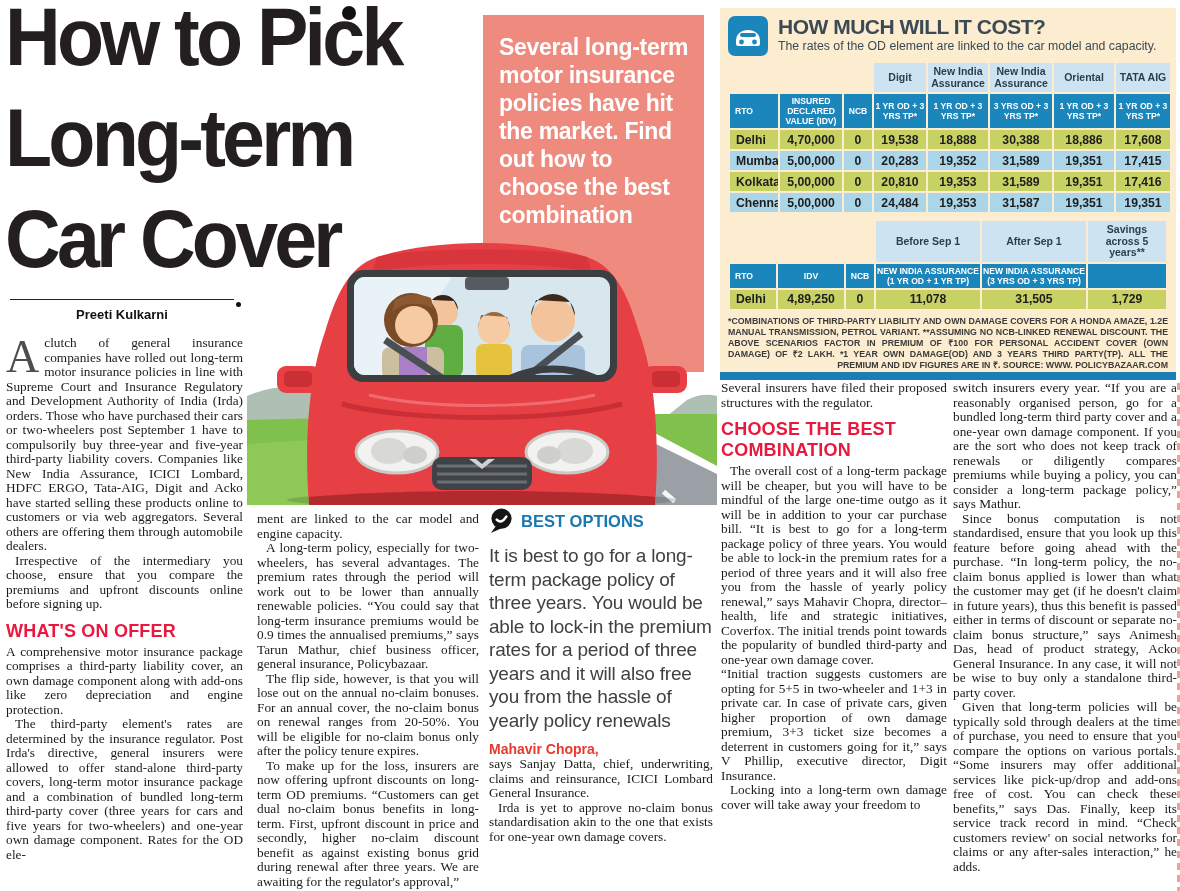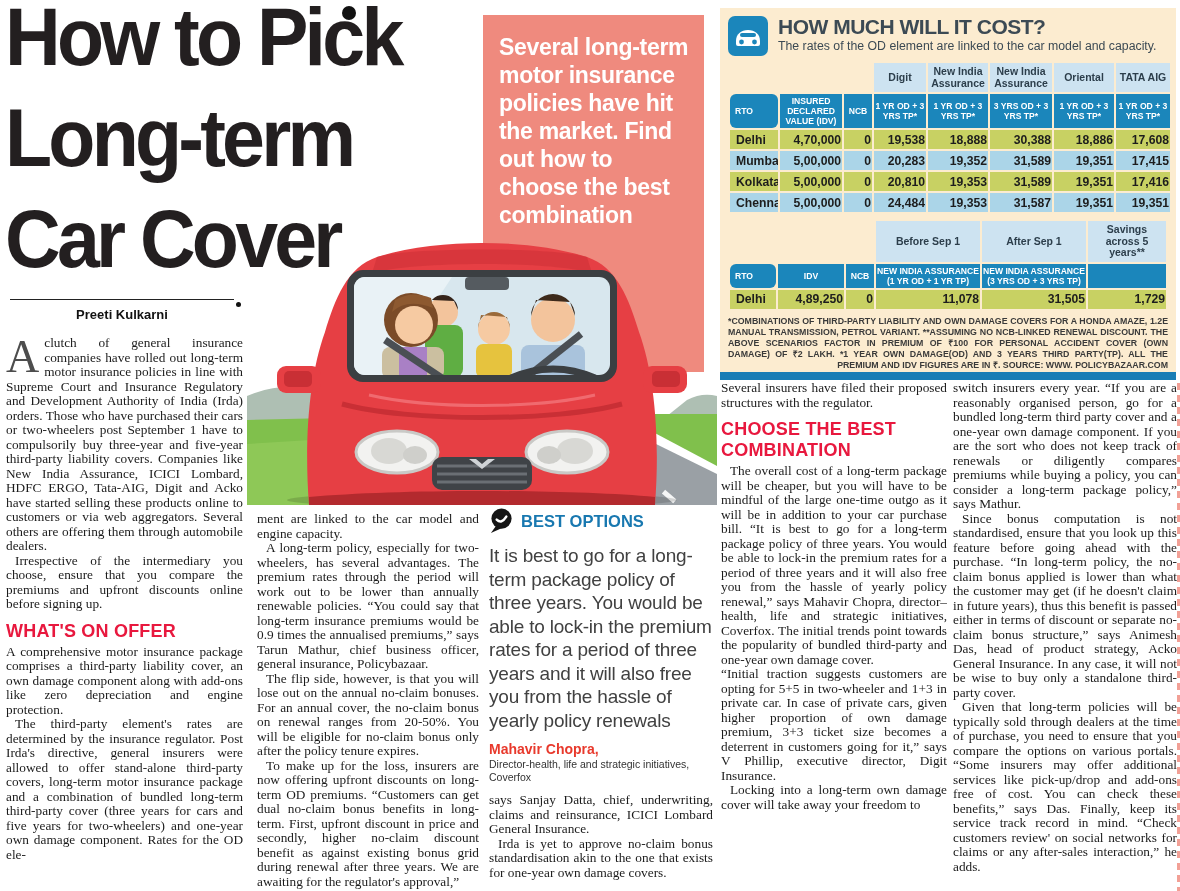--- a/index.html
+++ b/index.html
@@ -34,24 +34,24 @@
   .cost-icon{flex:0 0 40px;}
   .cost-title{font-size:21px;font-weight:700;color:#3c4a54;letter-spacing:-0.5px;line-height:22px;}
   .cost-sub{font-size:12.3px;color:#3c4a54;margin-top:1px;}
   table.grid{border-collapse:separate;border-spacing:2px;table-layout:fixed;width:440px;margin-top:5px;}
   .grid td,.grid th{overflow:hidden;}
   .band{background:#cde3f1;color:#2c3e4b;font-weight:700;font-size:10.5px;line-height:11.5px;
     text-align:center;padding:3px 1px;vertical-align:middle;}
   .noband{background:transparent;}
   .bh{background:#1b86bb;color:#fff;font-weight:700;font-size:8.6px;line-height:10px;
     text-align:center;padding:2px 1px;vertical-align:middle;}
-  .bh.l{text-align:left;padding-left:5px;border-radius:6px;}
+  .bh.l{text-align:left;padding-left:5px;}
   .r-olive td.d{background:#c8d163;}
   .r-blue td.d{background:#abd5e8;}
-  .d{font-size:12.2px;font-weight:600;color:#1d1d1d;text-align:right;padding:2.5px 1px;}
+  .d{font-size:12.2px;font-weight:600;color:#1d1d1d;text-align:center;padding:2.5px 1px;}
   .d.l{text-align:left;padding-left:6px;}
   .d.strong{font-weight:800;}
   .footnote{width:440px;margin-top:5px;font-size:8.8px;line-height:11px;font-weight:700;color:#3a3a3a;
     text-align:justify;text-align-last:right;}
   .src{font-weight:800;}
   .cost-bar{position:absolute;left:0;right:0;bottom:0;height:8px;background:#1a7db5;}
 
   
   .col{position:absolute;overflow:hidden;}
   .body{font-size:13.3px;line-height:14.5px;text-align:justify;margin:0;}
@@ -301,21 +301,20 @@
     <div class="best-head">
       <svg width="25" height="26" viewBox="0 0 26 27">
         <circle cx="13" cy="11" r="10.5" fill="#151515"></circle>
         <path d="M7,19 L2,26 L13,21 Z" fill="#151515"></path>
         <path d="M8,12 q5,5 10,-3" stroke="#ffffff" stroke-width="2.6" fill="none" stroke-linecap="round"></path>
       </svg>
       <span class="best-label">BEST OPTIONS</span>
     </div>
     <p class="pull-quote">It is best to go for a long-term package policy of three years. You would be able to lock-in the premium rates for a period of three years and it will also free you from the hassle of yearly policy renewals</p>
     <p class="quote-name">Mahavir Chopra,</p>
-    <p class="quote-title">Director-health, life and strategic initiatives, Coverfox</p>
     <p class="body">says Sanjay Datta, chief, underwriting, claims and reinsurance, ICICI Lombard General Insurance.</p>
     <p class="body ind">Irda is yet to approve no-claim bonus standardisation akin to the one that exists for one-year own damage covers.</p>
   </div>
 
   <div class="col" style="left:721px;top:381px;width:226px;height:510px">
     <p class="body">Several insurers have filed their proposed structures with the regulator.</p>
     <h3 class="red-head">CHOOSE THE BEST COMBINATION</h3>
     <p class="body ind">The overall cost of  a long-term package will be cheaper, but you will have to be mindful of  the large one-time outgo as it will be in addition to your car purchase bill. “It is best to go for a long-term package policy of  three years. You would be able to lock-in the premium rates for a period of  three years and it will also free you from the hassle of yearly policy renewal,” says Mahavir Chopra, director–health, life and strategic initiatives, Coverfox. The initial trends point towards the popularity of bundled third-party and one-year own damage cover.</p>
     <p class="body">“Initial traction suggests customers are opting for 5+5 in two-wheeler and 1+3 in private car. In case of  private cars, given higher proportion of  own damage premium, 3+3 ticket size becomes a deterrent in customers going for it,” says V Phillip, executive director, Digit Insurance.</p>
     <p class="body ind">Locking into a long-term own damage cover will take away your freedom to</p>

